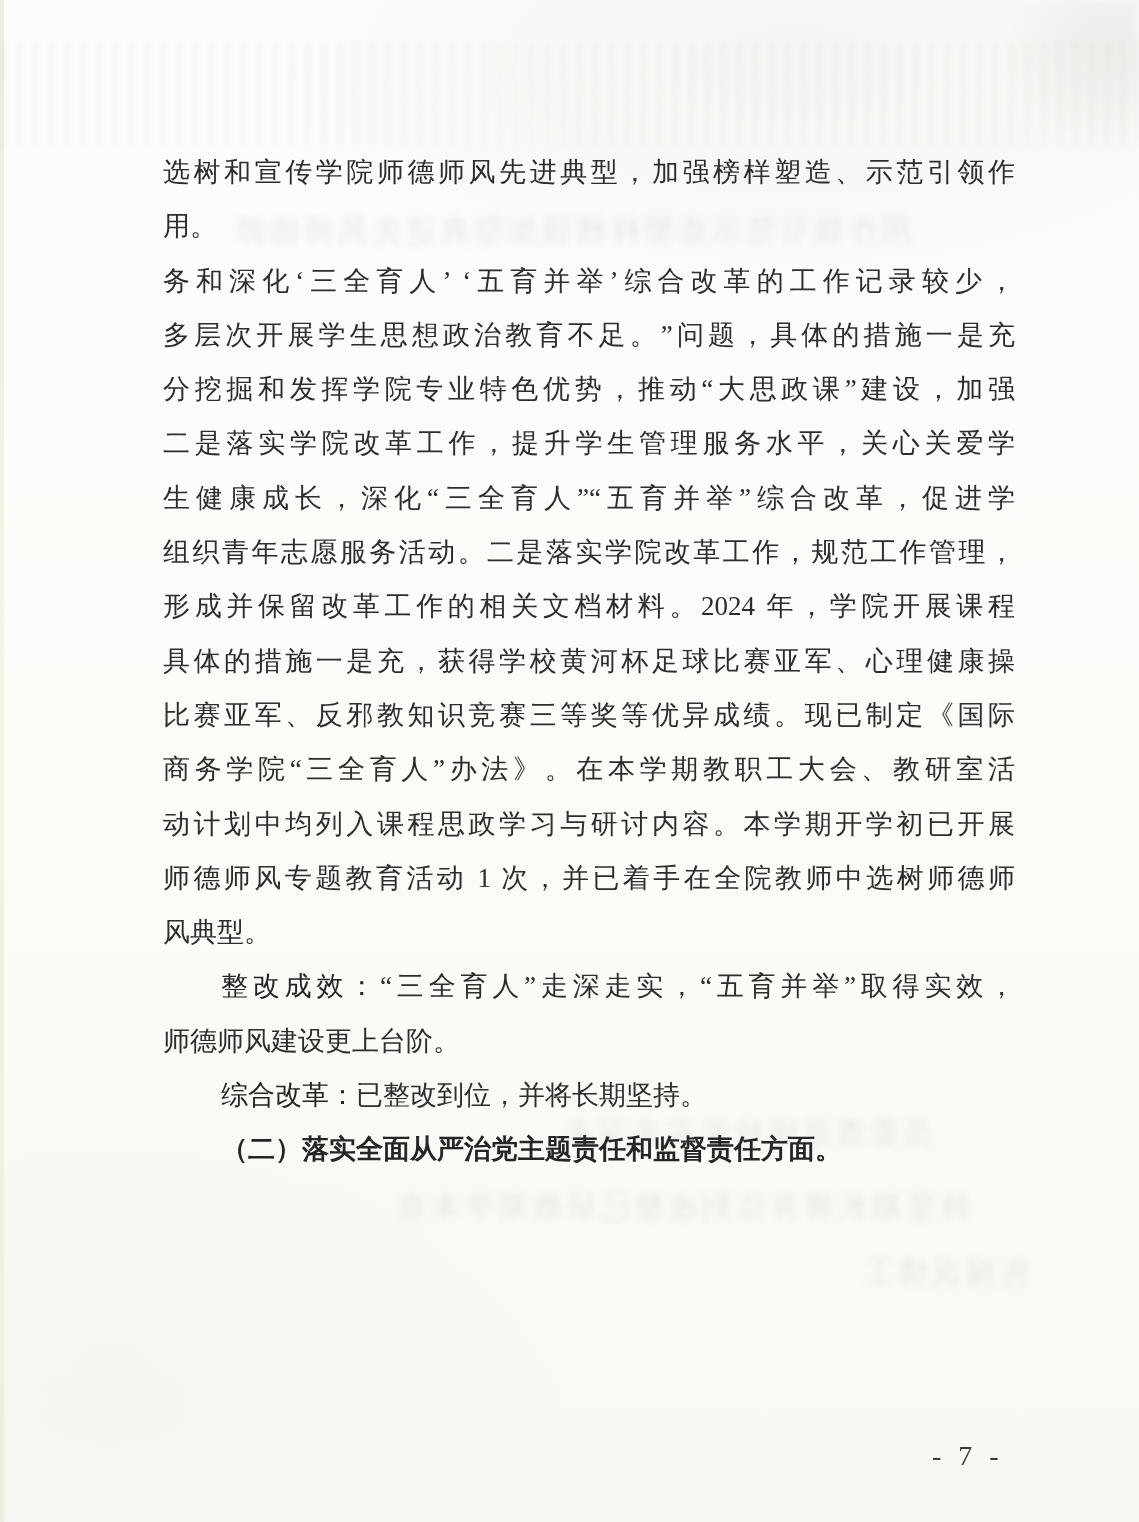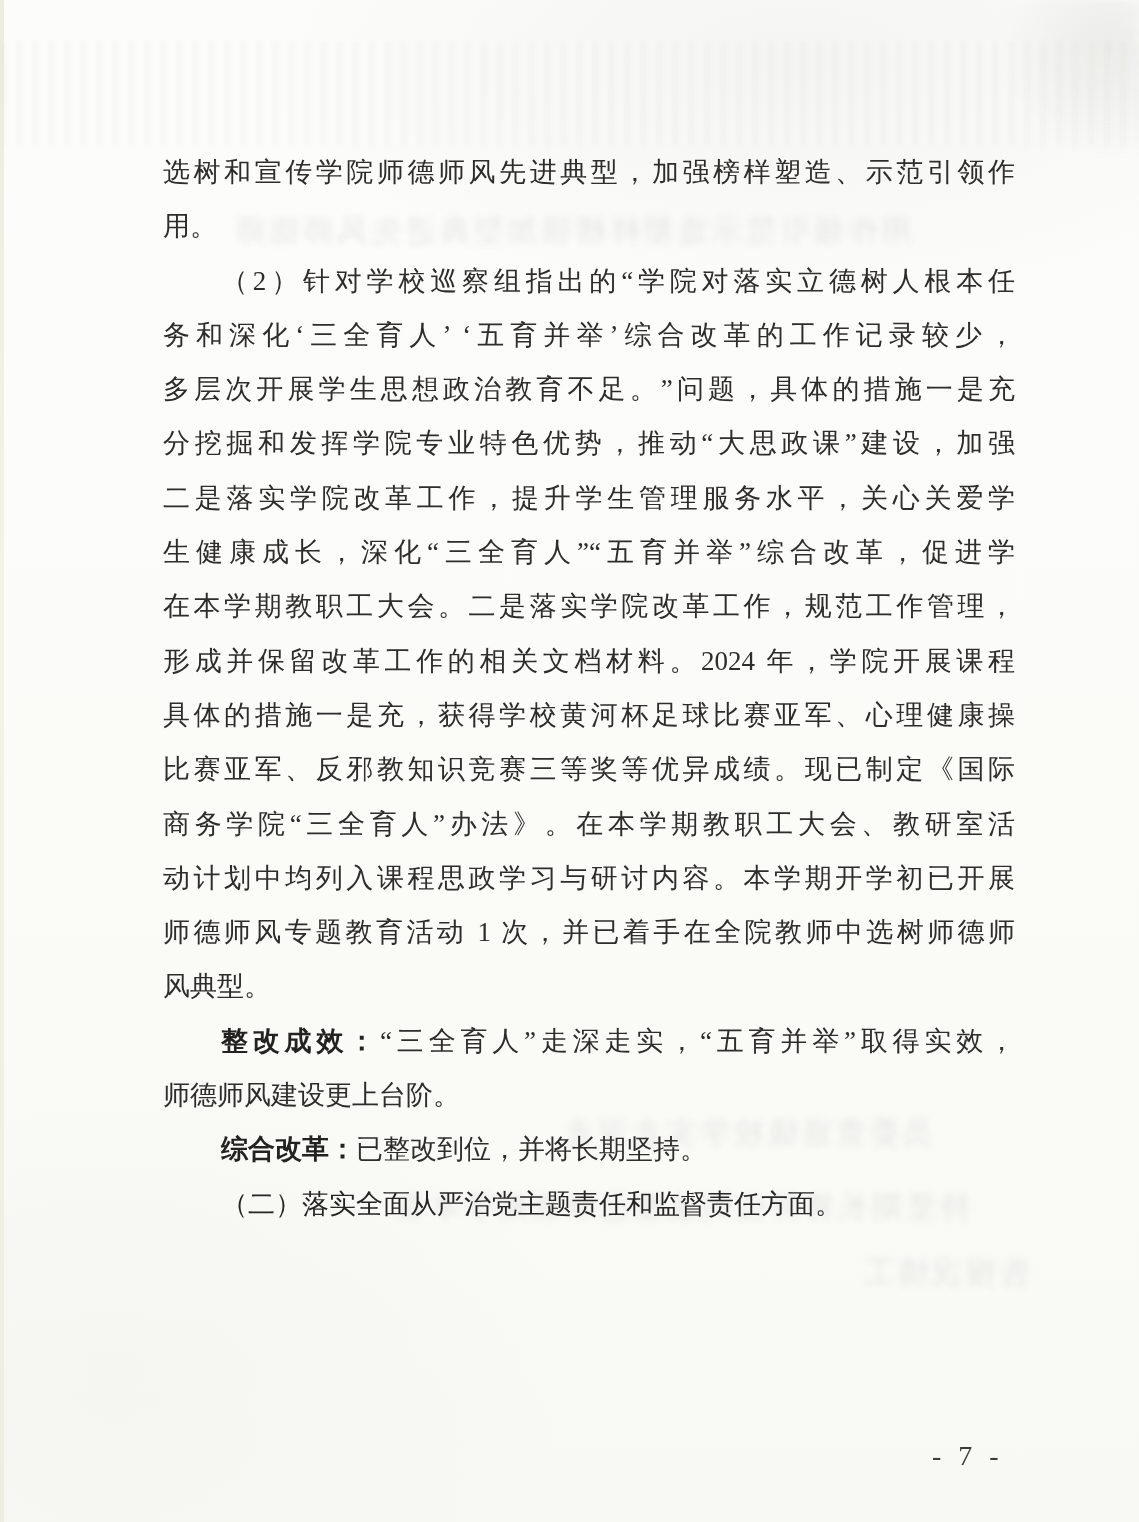--- a/index.html
+++ b/index.html
@@ -65,25 +65,25 @@
     text-justify: inter-character;
   }
   .line.justify {
     text-align: justify;
     text-align-last: justify;
   }
   .line.indent {
     padding-left: 58px;
   }
   .line.emphasis {
-    font-weight: 400;
+    font-weight: 700;
     color: #262523;
   }
   .lead {
-    font-weight: 700;
+    font-weight: 400;
     color: #232220;
   }
 
   .ghost {
     position: absolute;
     white-space: nowrap;
     transform: scaleX(-1);
     filter: blur(3px);
     color: rgba(105, 105, 110, 0.32);
     opacity: 0.42;
@@ -106,27 +106,26 @@
 </head>
 <body>
 
 <div class="scan-edge-left"></div>
 <div class="top-smudge-band"></div>
 <div class="corner-smudge"></div>
 
 <div class="text-block">
     <div class="line justify">选树和宣传学院师德师风先进典型，加强榜样塑造、示范引领作</div>
     <div class="line">用。</div>
-    <div class="line indent justify">（2）针对学校巡察组指出的“学院对落实立德树人根本任</div>
     <div class="line justify">务和深化‘三全育人’ ‘五育并举’综合改革的工作记录较少，</div>
     <div class="line justify">多层次开展学生思想政治教育不足。”问题，具体的措施一是充</div>
     <div class="line justify">分挖掘和发挥学院专业特色优势，推动“大思政课”建设，加强</div>
     <div class="line justify">二是落实学院改革工作，提升学生管理服务水平，关心关爱学</div>
     <div class="line justify">生健康成长，深化“三全育人”“五育并举”综合改革，促进学</div>
-    <div class="line justify">在本学期教职工大会。二是落实学院改革工作，规范工作管理，</div>
+    <div class="line justify">组织青年志愿服务活动。二是落实学院改革工作，规范工作管理，</div>
     <div class="line justify">形成并保留改革工作的相关文档材料。2024 年，学院开展课程</div>
     <div class="line justify">具体的措施一是充，获得学校黄河杯足球比赛亚军、心理健康操</div>
     <div class="line justify">比赛亚军、反邪教知识竞赛三等奖等优异成绩。现已制定《国际</div>
     <div class="line justify">商务学院“三全育人”办法》。在本学期教职工大会、教研室活</div>
     <div class="line justify">动计划中均列入课程思政学习与研讨内容。本学期开学初已开展</div>
     <div class="line justify">师德师风专题教育活动 1 次，并已着手在全院教师中选树师德师</div>
     <div class="line">风典型。</div>
     <div class="line indent justify"><span class="lead">整改成效：</span>“三全育人”走深走实，“五育并举”取得实效，</div>
     <div class="line">师德师风建设更上台阶。</div>
     <div class="line indent"><span class="lead">综合改革：</span>已整改到位，并将长期坚持。</div>

